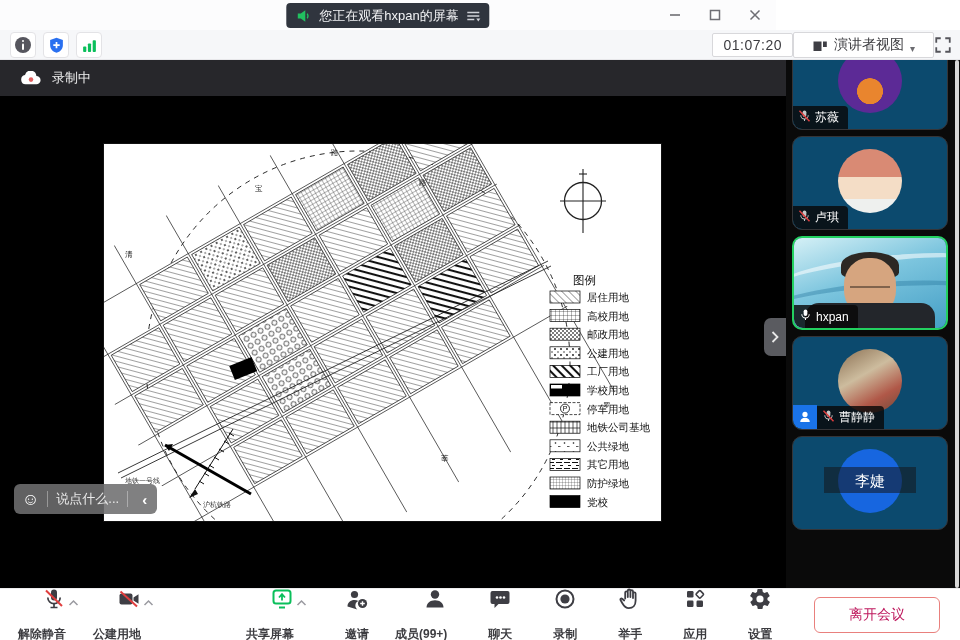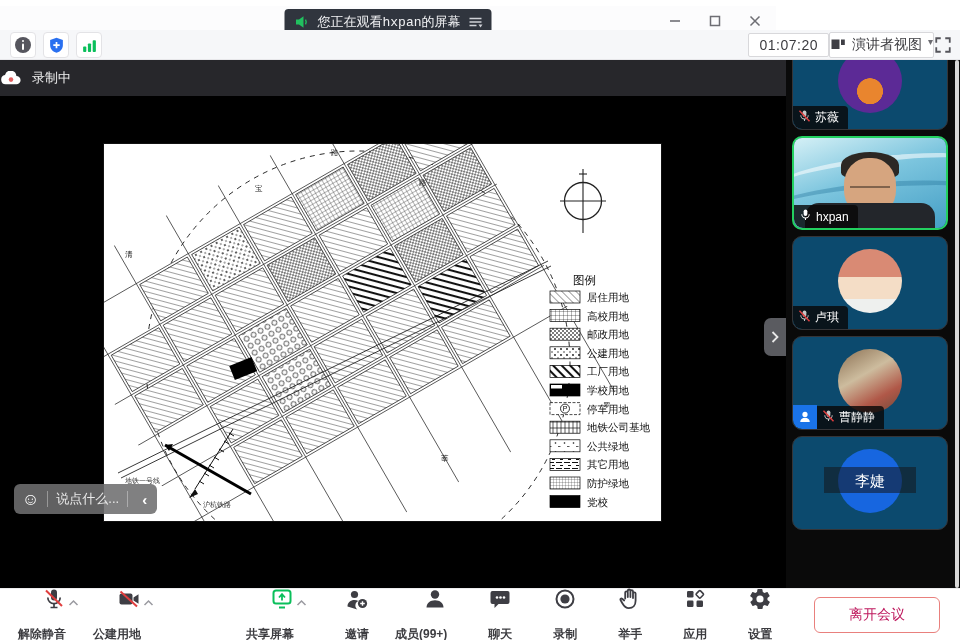--- a/index.html
+++ b/index.html
@@ -1,44 +1,44 @@
 <!DOCTYPE html>
 <html><head>
 <meta charset="utf-8">
 <style>
   * { margin:0; padding:0; box-sizing:border-box; }
   body { font-family:"Liberation Sans","DejaVu Sans",sans-serif; background:#888; }
   .window { position:relative; width:960px; height:640px; background:#fff; overflow:hidden; }
 
   
-  .titlebar { position:absolute; left:0; top:6px; width:776px; height:30px; background:#fcfcfd;font-family:Liberation Mono, monospace; }
+  .titlebar { position:absolute; left:0; top:0; width:776px; height:30px; background:#fcfcfd; }
   .watch-pill { position:absolute; left:50%; top:3px; transform:translateX(-50%);
     height:25px; background:#30353e; border-radius:4px; display:flex; align-items:center;
     padding:0 8px 0 10px; gap:7px; }
   .watch-pill span { color:#f2f3f5; font-size:13px; white-space:nowrap; }
   .win-controls { position:absolute; right:8px; top:0; height:30px; display:flex; align-items:center; gap:14px; }
   .win-btn { width:26px; height:24px; display:flex; align-items:center; justify-content:center; cursor:default; }
 
   
   .topbar { position:absolute; left:0; top:30px; width:960px; height:30px; background:#f6f7f9; border-bottom:1px solid #e7e7ea; }
   .topbar-left { position:absolute; left:10px; top:2px; display:flex; gap:7px; }
   .icon-box { width:26px; height:26px; background:#fff; border:1px solid #e3e3e6; border-radius:4px;
     display:flex; align-items:center; justify-content:center; }
   .topbar-right { position:absolute; right:8px; top:2px; display:flex; align-items:center; gap:0; }
   .timer-box { border:1px solid #d8d8db; background:#fff; border-radius:2px; padding:3px 10px;
     font-size:14px; color:#3c3c40; letter-spacing:.5px; }
-  .view-btn { border:1px solid #d8d8db; background:#fff; border-radius:2px; padding:3px 0;
-    display:flex; align-items:flex-start; gap:6px; font-size:14px; color:#3c3c40; }
+  .view-btn { border:1px solid #d8d8db; background:#fff; border-radius:2px; padding:3px 18px;
+    display:flex; align-items:flex-end; gap:6px; font-size:14px; color:#3c3c40; }
   .caret { font-size:10px; color:#6b6b70; }
 
   
   .main { position:absolute; left:0; top:60px; width:960px; height:528px; background:#000; }
   .share { position:absolute; left:0; top:0; width:786px; height:528px; background:#000; overflow:hidden; }
   .share-topbar { position:absolute; left:0; top:0; width:786px; height:36px; background:#27272b;
-    display:flex; align-items:center; gap:10px; }
+    display:flex; align-items:center; gap:10px; padding-left:20px; }
   .share-topbar span { color:#f0f0f0; font-size:13px; }
   .map-wrap { position:absolute; left:103px; top:83px; width:559px; height:379px; background:#fff; }
 
   .chat-pill { position:absolute; left:14px; top:424px; height:30px; background:rgba(110,110,112,0.88);
     border-radius:6px; display:flex; align-items:center; padding:0 4px 0 8px; z-index:5; }
   .chat-pill .smiley { color:#fff; font-size:17px; line-height:1; }
   .chat-pill .div { width:1px; height:16px; background:rgba(255,255,255,.35); margin:0 8px; }
   .chat-pill .ph { color:#e9e9e9; font-size:13px; }
   .chat-pill .collapse { color:#fff; font-size:15px; font-weight:bold; padding:0 6px; }
 
@@ -403,50 +403,50 @@
             <div class="name-badge">
       <span><svg width="13" height="14" viewBox="0 0 14 14">
                   <rect x="5" y="1" width="4" height="7" rx="2" fill="#c6c6c6"></rect>
                   <path d="M3 6.3a4 4 0 0 0 8 0" fill="none" stroke="#c6c6c6" stroke-width="1.1"></path>
                   <path d="M7 10.3v2.2" stroke="#c6c6c6" stroke-width="1.1"></path>
                   <path d="M1.6 1.4L12.4 12.6" stroke="#e03e3e" stroke-width="1.6"></path>
                 </svg></span>
       <span>苏薇</span>
             </div>
           </div>
-          <div class="tile speaking">
-            <div class="video-surface">
-      <div class="wave1"></div>
-              <div class="wave2"></div>
-      <div class="hair"></div>
-              <div class="face"></div>
-              <div class="glasses"></div>
-              <div class="body"></div>
-            </div>
-            <div class="name-badge">
-      <span><svg width="13" height="14" viewBox="0 0 14 14">
-                  <rect x="5" y="1" width="4" height="7" rx="2" fill="#ffffff"></rect>
-                  <path d="M3 6.3a4 4 0 0 0 8 0" fill="none" stroke="#ffffff" stroke-width="1.1"></path>
-                  <path d="M7 10.3v2.2" stroke="#ffffff" stroke-width="1.1"></path>
-                </svg></span>
-      <span>hxpan</span>
-            </div>
-          </div>
           <div class="tile">
             <div class="av av-luqi"></div>
             <div class="name-badge">
       <span><svg width="13" height="14" viewBox="0 0 14 14">
                   <rect x="5" y="1" width="4" height="7" rx="2" fill="#c6c6c6"></rect>
                   <path d="M3 6.3a4 4 0 0 0 8 0" fill="none" stroke="#c6c6c6" stroke-width="1.1"></path>
                   <path d="M7 10.3v2.2" stroke="#c6c6c6" stroke-width="1.1"></path>
                   <path d="M1.6 1.4L12.4 12.6" stroke="#e03e3e" stroke-width="1.6"></path>
                 </svg></span>
       <span>卢琪</span>
             </div>
           </div>
+          <div class="tile speaking">
+            <div class="video-surface">
+      <div class="wave1"></div>
+              <div class="wave2"></div>
+      <div class="hair"></div>
+              <div class="face"></div>
+              <div class="glasses"></div>
+              <div class="body"></div>
+            </div>
+            <div class="name-badge">
+      <span><svg width="13" height="14" viewBox="0 0 14 14">
+                  <rect x="5" y="1" width="4" height="7" rx="2" fill="#ffffff"></rect>
+                  <path d="M3 6.3a4 4 0 0 0 8 0" fill="none" stroke="#ffffff" stroke-width="1.1"></path>
+                  <path d="M7 10.3v2.2" stroke="#ffffff" stroke-width="1.1"></path>
+                </svg></span>
+      <span>hxpan</span>
+            </div>
+          </div>
           <div class="tile">
             <div class="av av-cao"></div>
             <div class="role-badge blue">
               <svg width="14" height="14" viewBox="0 0 14 14">
                 <circle cx="7" cy="4.4" r="2.6" fill="#fff"></circle>
                 <path d="M2.2 12c0-2.6 2.1-4.2 4.8-4.2s4.8 1.6 4.8 4.2z" fill="#fff"></path>
               </svg>
             </div>
             <div class="name-badge shifted">
       <span><svg width="13" height="14" viewBox="0 0 14 14">

